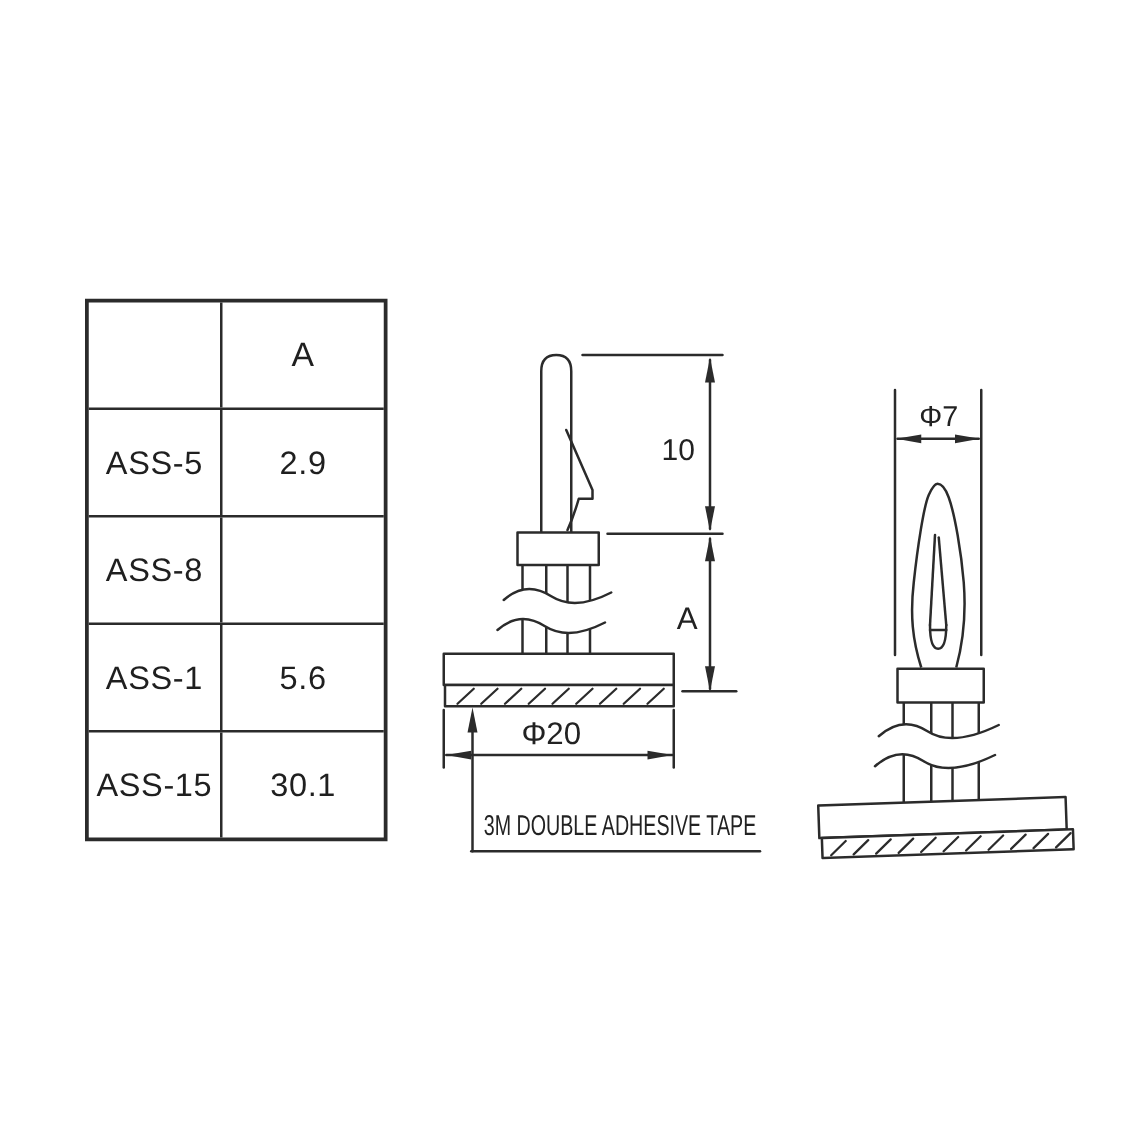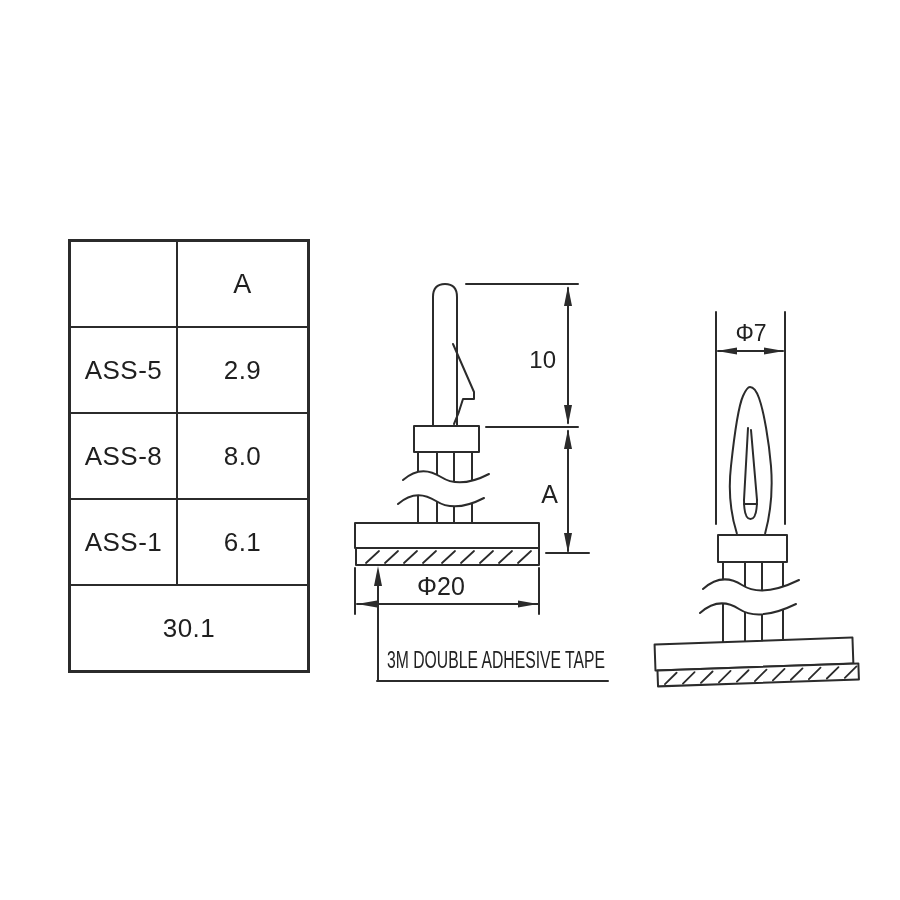--- a/index.html
+++ b/index.html
@@ -38,27 +38,27 @@
     <div class="tr">
       <div class="td col1"></div>
       <div class="td col2 th">A</div>
     </div>
     <div class="tr">
       <div class="td col1">ASS-5</div>
       <div class="td col2">2.9</div>
     </div>
     <div class="tr">
       <div class="td col1">ASS-8</div>
-      <div class="td col2">8.0</div>
     </div>
     <div class="tr">
       <div class="td col1">ASS-1</div>
-      <div class="td col2">6.1</div>
+      <div class="td col2">5.6</div>
     </div>
     <div class="tr">
+      <div class="td col1">ASS-15</div>
       <div class="td col2">30.1</div>
     </div>
   </div>
 
   <svg class="view front-view" width="300" height="430" viewBox="340 270 300 430">
 
     <g>
       <path class="ln" d="M418,452 V524"></path>
       <path class="ln" d="M437,452 V524"></path>
       <path class="ln" d="M454,452 V524"></path>

